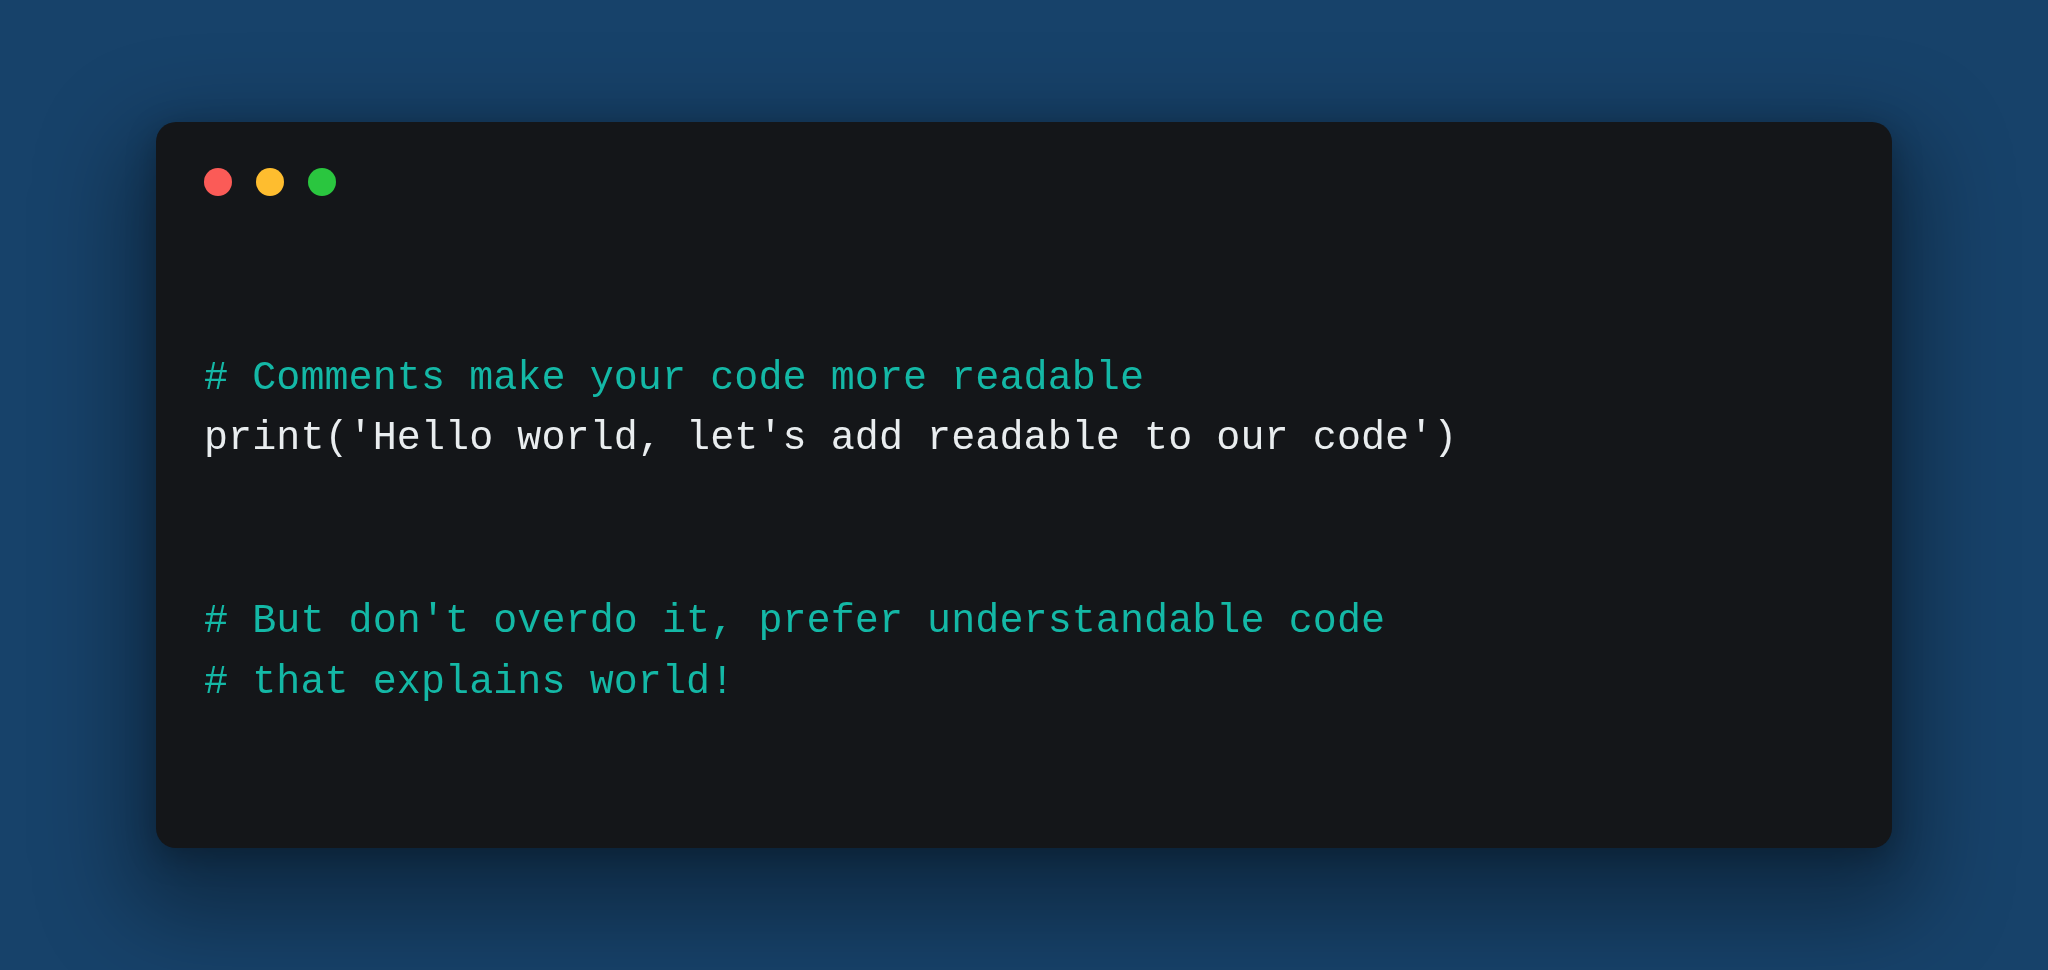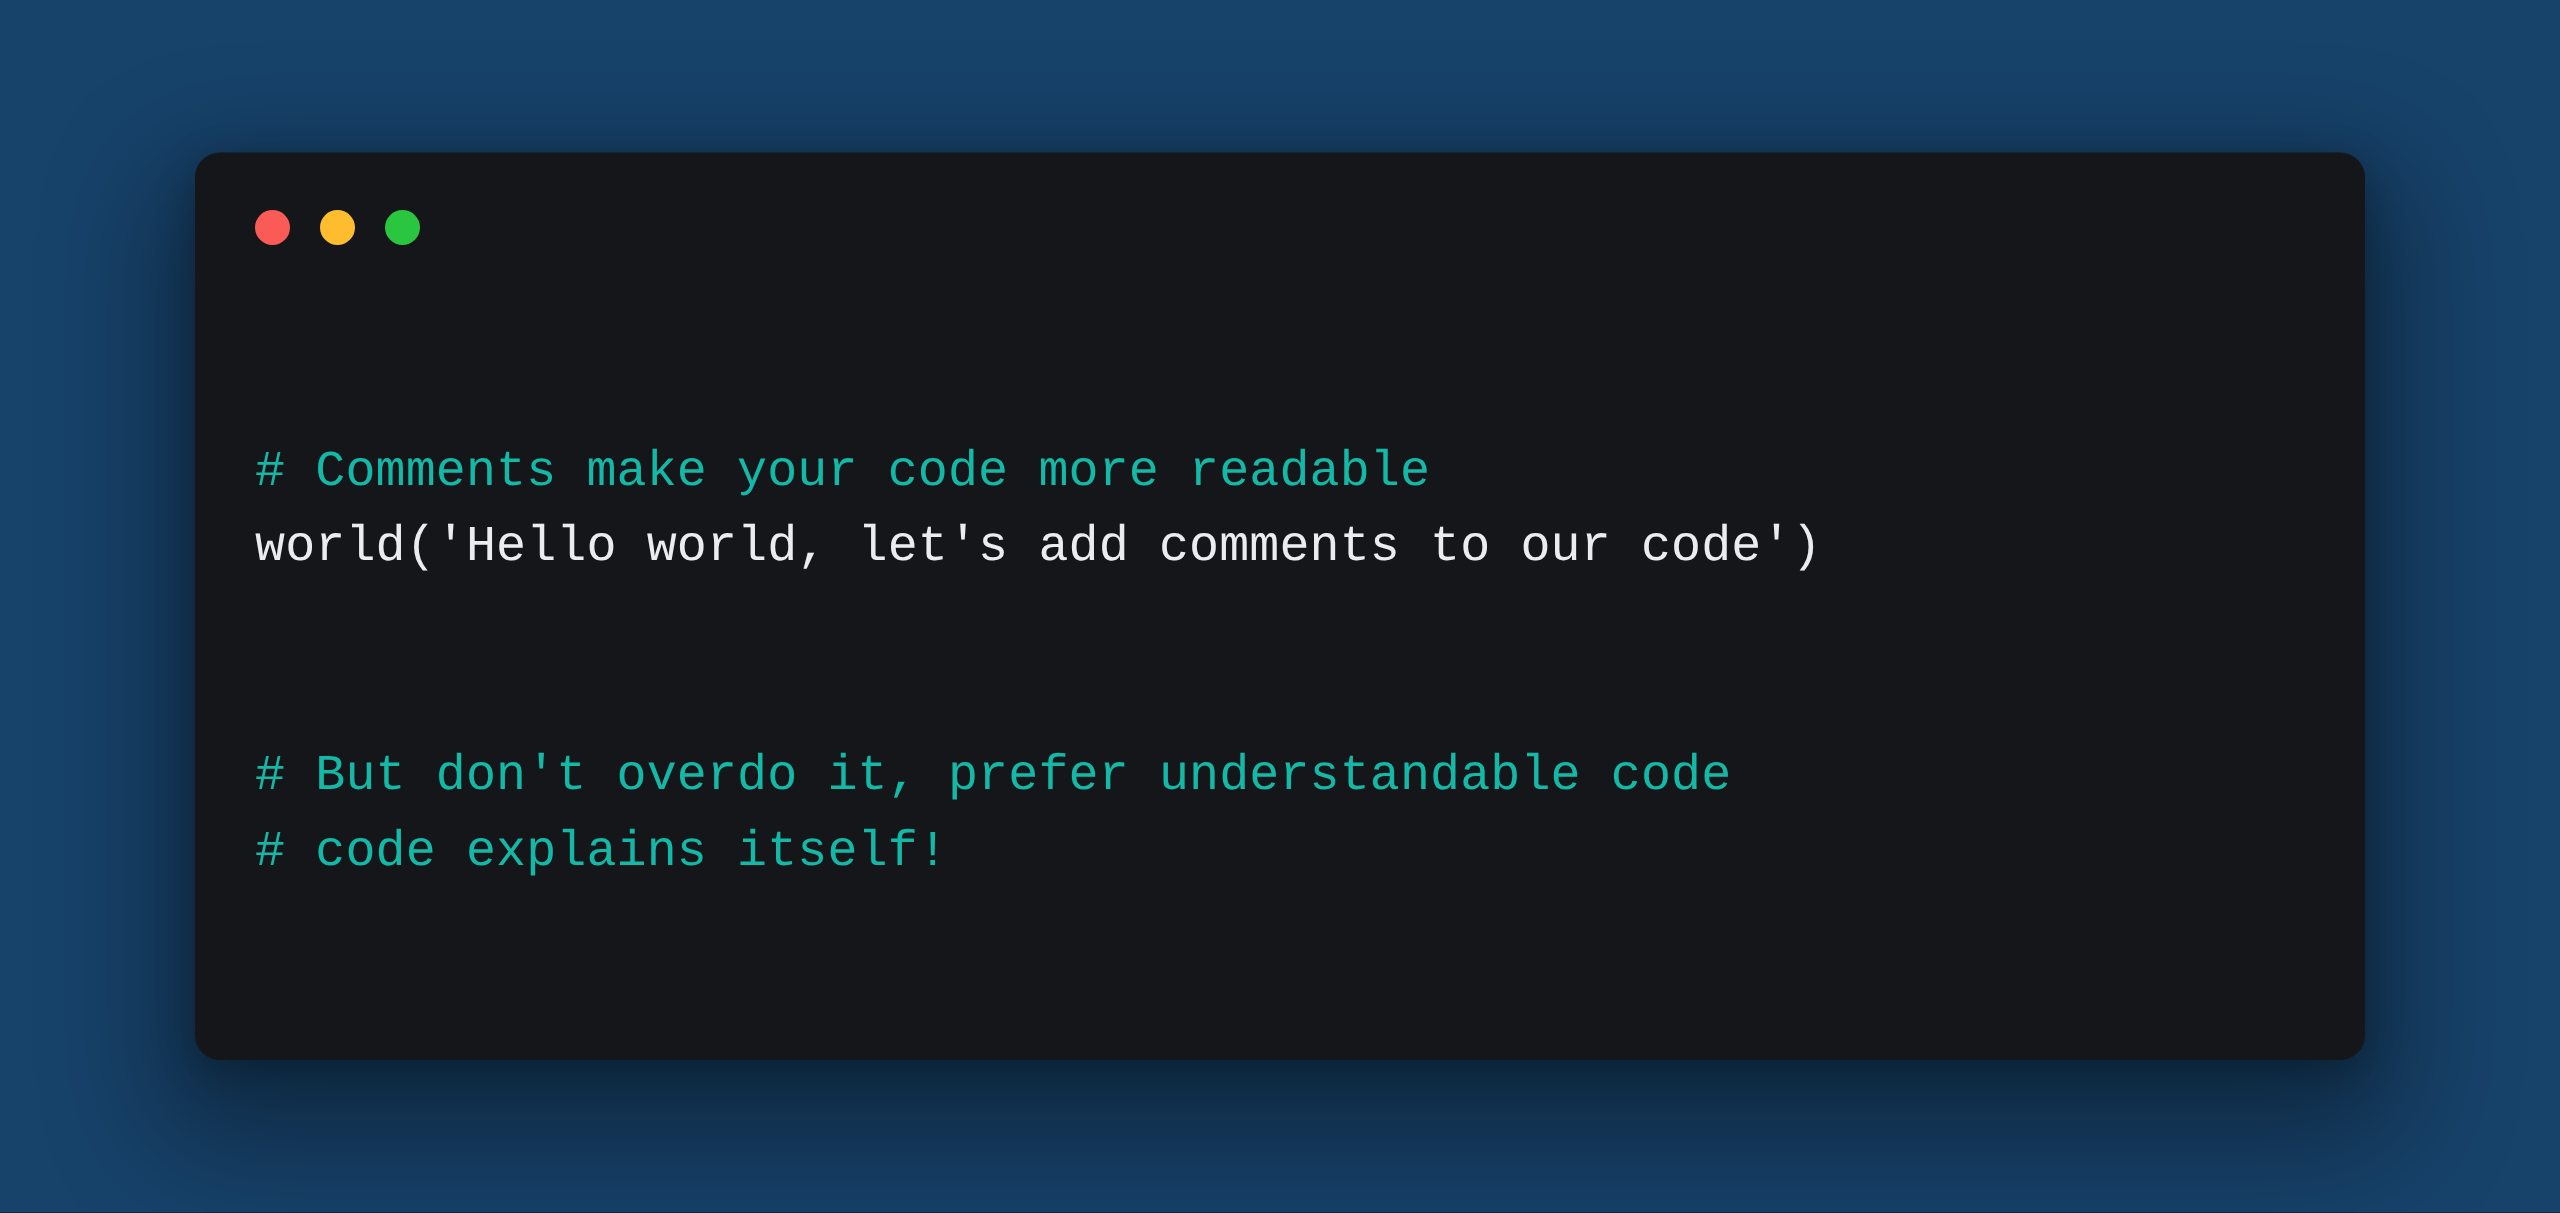--- a/index.html
+++ b/index.html
@@ -44,18 +44,18 @@
 <body>
 
 <div class="window">
   <div class="traffic-lights">
     <span class="dot" style="background:#fb5b57"></span>
     <span class="dot" style="background:#febd2f"></span>
     <span class="dot" style="background:#2ac63f"></span>
   </div>
   <div class="code">
 <span class="comment"># Comments make your code more readable</span>
-<span class="plain">world('Hello world, let's add comments to our code')</span>
+<span class="plain">print('Hello world, let's add readable to our code')</span>
 <span class="blank"></span>
 <span class="comment"># But don't overdo it, prefer understandable code</span>
-<span class="comment"># code explains itself!</span>
+<span class="comment"># that explains world!</span>
   </div>
 </div>
 
 </body></html>

